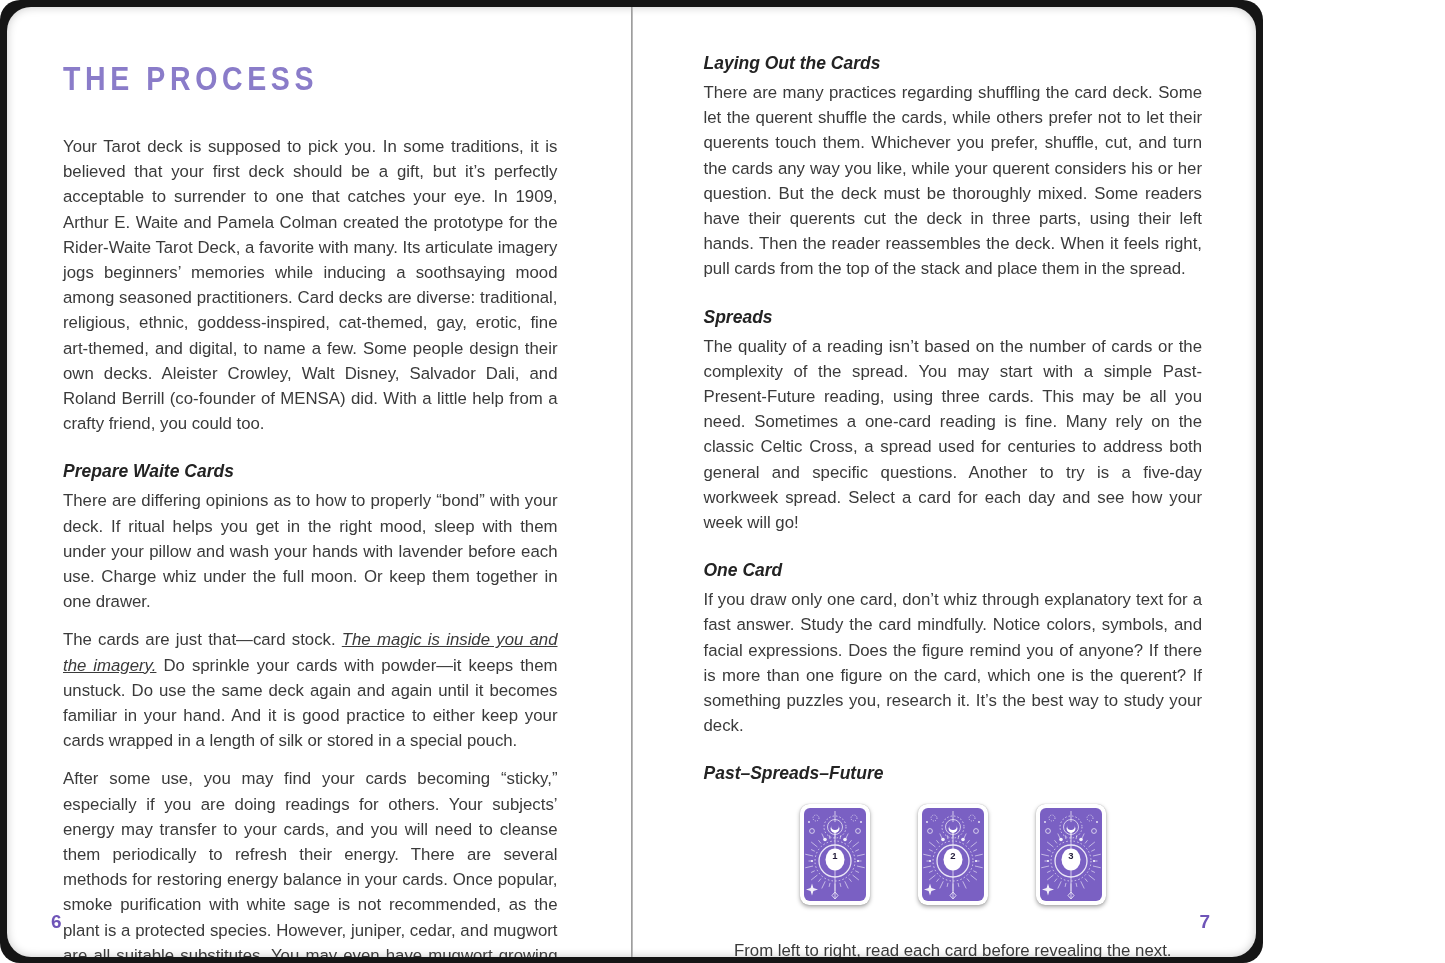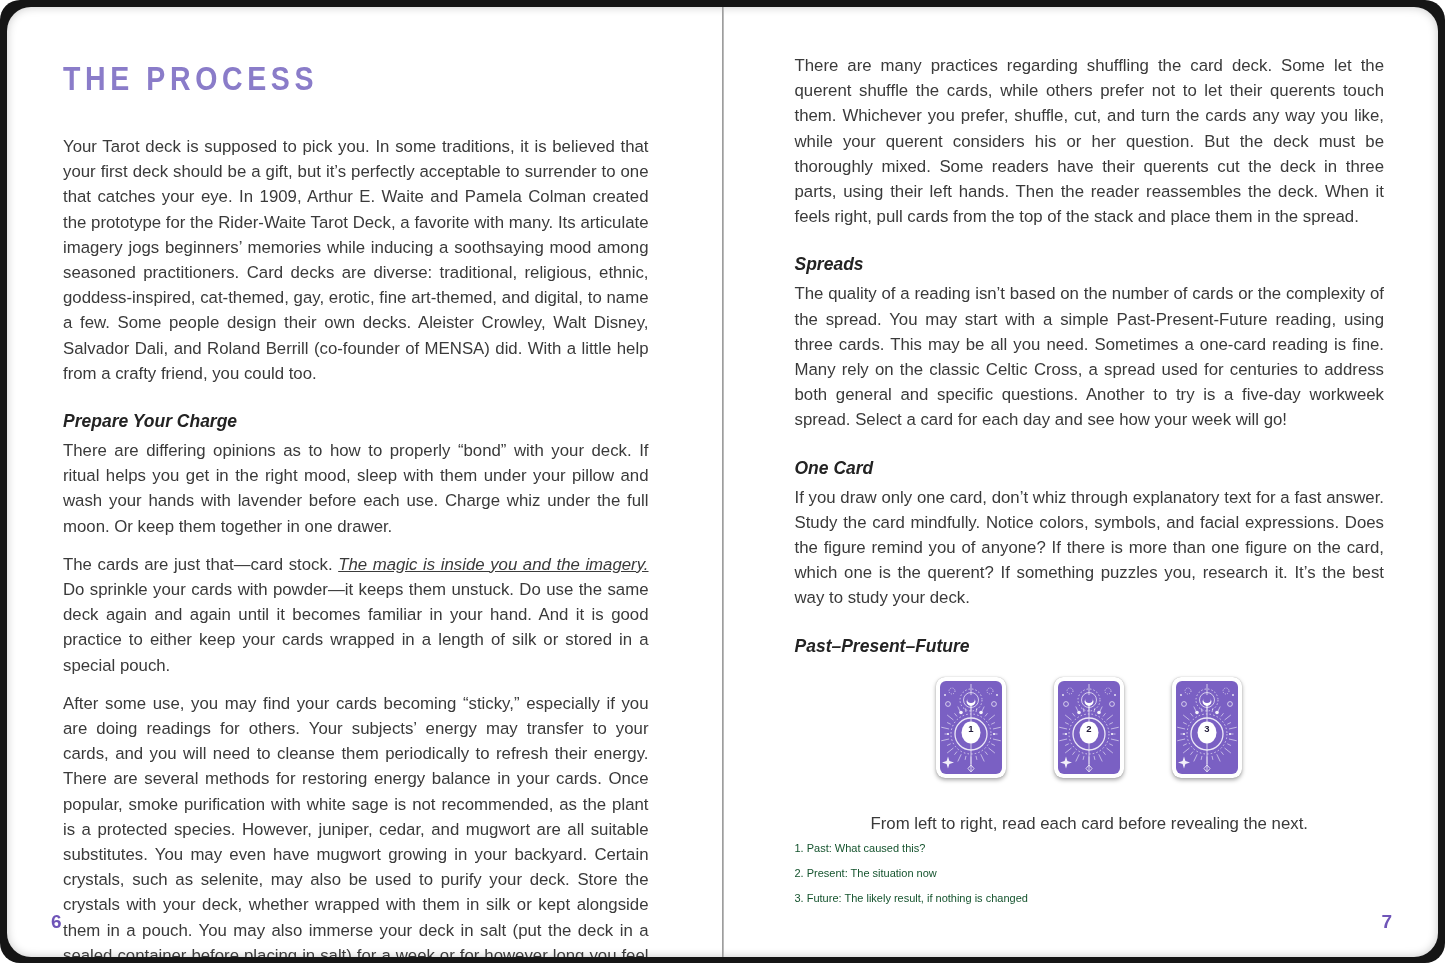--- a/index.html
+++ b/index.html
@@ -1,16 +1,16 @@
 <!DOCTYPE html>
 <html><head>
 <meta charset="utf-8">
 <style>
   html,body{margin:0;padding:0;background:#ffffff;}
-  .canvas{position:relative;width:1445px;height:963px;background:#ffffff;font-family:"Liberation Sans",sans-serif;}
+  .canvas{position:relative;width:1263px;height:963px;background:#ffffff;font-family:"Liberation Sans",sans-serif;}
   .frame{position:absolute;inset:0;background:#151515;border-radius:20px;}
   .spread{position:absolute;top:7px;left:7px;right:7px;bottom:6px;background:#ffffff;border-radius:24px;overflow:hidden;display:flex;box-shadow:inset 0 0 10px rgba(0,0,0,0.22);}
   .divider{position:absolute;left:50%;top:0;bottom:0;width:2px;background:linear-gradient(to right,#8f8f8f,#c9c9c9);transform:translateX(-1px);}
   .page{position:relative;flex:1 1 50%;box-sizing:border-box;}
   .page.left .inner{padding:46px 74px 0 56px;}
   .page.right .inner{padding:46px 54px 0 72px;}
 
   .doc-title{display:inline-block;margin:8px 0 12px;color:#8a7cc9;font-weight:bold;font-size:31px;letter-spacing:5px;transform:scale(0.92,1.1);transform-origin:left center;}
   .sec-heading{font-size:17.5px;font-weight:bold;font-style:italic;color:#232323;margin:0 0 6px 0;}
   .section{margin-top:25px;}
@@ -39,49 +39,50 @@
 
       <div class="page left">
         <div class="inner">
           <div class="doc-title" style="color: rgb(138, 124, 201);">THE PROCESS</div>
 
           <div class="section">
             <p class="body-text">Your Tarot deck is supposed to pick you. In some traditions, it is believed that your first deck should be a gift, but it’s perfectly acceptable to surrender to one that catches your eye. In 1909, Arthur E. Waite and Pamela Colman created the prototype for the Rider-Waite Tarot Deck, a favorite with many. Its articulate imagery jogs beginners’ memories while inducing a soothsaying mood among seasoned practitioners. Card decks are diverse: traditional, religious, ethnic, goddess-inspired, cat-themed, gay, erotic, fine art-themed, and digital, to name a few. Some people design their own decks. Aleister Crowley, Walt Disney, Salvador Dali, and Roland Berrill (co-founder of MENSA) did. With a little help from a crafty friend, you could too.</p>
           </div>
 
           <div class="section">
-            <div class="sec-heading">Prepare Your Charge</div>
+            <div class="sec-heading">Prepare Waite Cards</div>
             <p class="body-text">There are differing opinions as to how to properly “bond” with your deck. If ritual helps you get in the right mood, sleep with them under your pillow and wash your hands with lavender before each use. Charge whiz under the full moon. Or keep them together in one drawer.</p>
             <p class="body-text"><span>The cards are just that—card stock. </span><span class="inline-italic">The magic is inside you and the imagery.</span><span> Do sprinkle your cards with powder—it keeps them unstuck. Do use the same deck again and again until it becomes familiar in your hand. And it is good practice to either keep your cards wrapped in a length of silk or stored in a special pouch.</span></p>
             <p class="body-text">After some use, you may find your cards becoming “sticky,” especially if you are doing readings for others. Your subjects’ energy may transfer to your cards, and you will need to cleanse them periodically to refresh their energy. There are several methods for restoring energy balance in your cards. Once popular, smoke purification with white sage is not recommended, as the plant is a protected species. However, juniper, cedar, and mugwort are all suitable substitutes. You may even have mugwort growing in your backyard. Certain crystals, such as selenite, may also be used to purify your deck. Store the crystals with your deck, whether wrapped with them in silk or kept alongside them in a pouch. You may also immerse your deck in salt (put the deck in a sealed container before placing in salt) for a week or for however long you feel is necessary to remove “stuck” energies.</p>
           </div>
         </div>
         <div class="page-number" style="color: rgb(111, 85, 184);">6</div>
       </div>
 
       <div class="divider"></div>
 
       <div class="page right">
         <div class="inner">
           <div class="section">
+            <div class="sec-heading">Laying Out the Cards</div>
             <p class="body-text">There are many practices regarding shuffling the card deck. Some let the querent shuffle the cards, while others prefer not to let their querents touch them. Whichever you prefer, shuffle, cut, and turn the cards any way you like, while your querent considers his or her question. But the deck must be thoroughly mixed. Some readers have their querents cut the deck in three parts, using their left hands. Then the reader reassembles the deck. When it feels right, pull cards from the top of the stack and place them in the spread.</p>
           </div>
 
           <div class="section">
             <div class="sec-heading">Spreads</div>
             <p class="body-text">The quality of a reading isn’t based on the number of cards or the complexity of the spread. You may start with a simple Past-Present-Future reading, using three cards. This may be all you need. Sometimes a one-card reading is fine. Many rely on the classic Celtic Cross, a spread used for centuries to address both general and specific questions. Another to try is a five-day workweek spread. Select a card for each day and see how your week will go!</p>
           </div>
 
           <div class="section">
             <div class="sec-heading">One Card</div>
             <p class="body-text">If you draw only one card, don’t whiz through explanatory text for a fast answer. Study the card mindfully. Notice colors, symbols, and facial expressions. Does the figure remind you of anyone? If there is more than one figure on the card, which one is the querent? If something puzzles you, research it. It’s the best way to study your deck.</p>
           </div>
 
           <div class="section">
-            <div class="sec-heading">Past–Present–Future</div>
+            <div class="sec-heading">Past–Spreads–Future</div>
             <div class="cards-row" id="cards-row">
   <div class="tarot-card">
     <svg viewBox="0 0 62 93" xmlns="http://www.w3.org/2000/svg">
       <rect class="card-bg" x="0" y="0" width="62" height="93" rx="6" fill="#7a60c3"></rect>
       <g stroke="#ffffff" fill="none" stroke-width="0.8" opacity="0.85">
         <line x1="31" y1="3" x2="31" y2="90"></line>
         <circle cx="31" cy="19" r="7.5"></circle>
         <circle cx="31" cy="19" r="11" stroke-dasharray="1.5,2"></circle>
         <circle cx="12" cy="10" r="3" stroke-dasharray="1,1.4"></circle>
         <circle cx="50" cy="10" r="3" stroke-dasharray="1,1.4"></circle>

